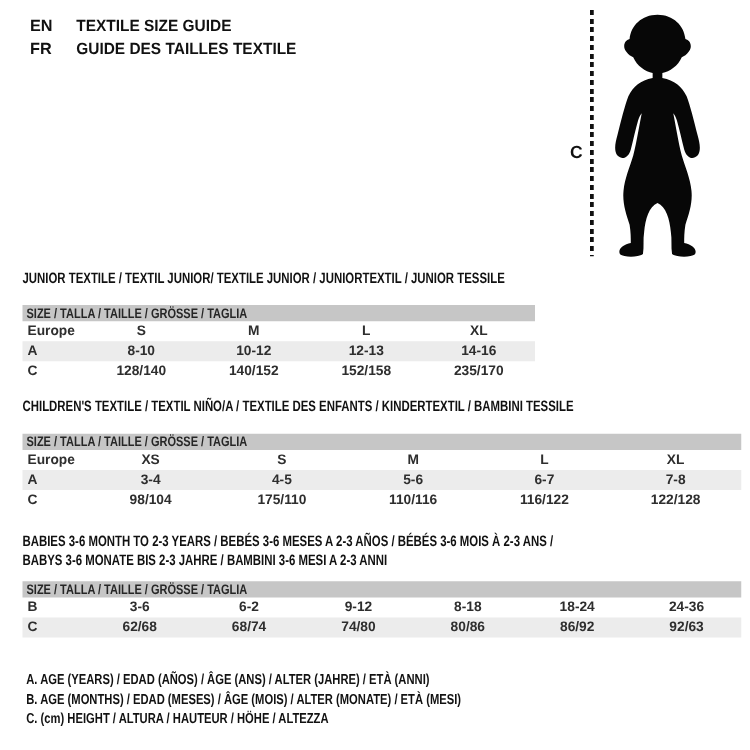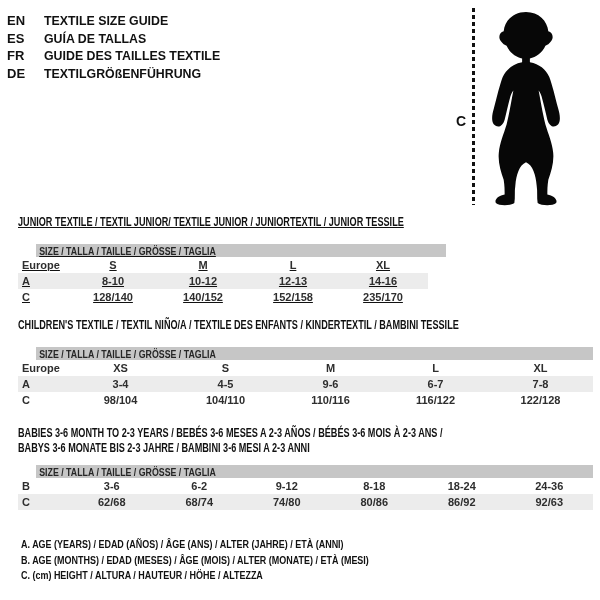--- a/index.html
+++ b/index.html
@@ -4,45 +4,45 @@
 <style>
   html, body { margin:0; padding:0; }
   body {
     width:600px; height:600px; position:relative; background:#ffffff;
     font-family:"Liberation Sans", sans-serif; color:var(--text, #111);
     overflow:hidden;
   }
   .abs { position:absolute; }
 
   
-  .lang-block { left:7px; top:12px; }
+  .lang-block { left:24px; top:12px; }
   .lang-row { display:flex; line-height:17.6px; font-size:13px; font-weight:700; }
   .lang-code { width:37px; flex:0 0 37px; }
   .lang-label { white-space:nowrap; transform:scaleX(0.95); transform-origin:0 50%; }
 
   
   .height-line {
     left:472px; top:8px; width:3px; height:197px;
     background:repeating-linear-gradient(to bottom, var(--text,#111) 0 4px, transparent 4px 7px);
   }
   .measure-c { left:456px; top:113px; font-size:14px; font-weight:700; }
   .silhouette-box { left:483px; top:8px; width:86px; height:199px; }
 
   
   .section { position:absolute; left:18px; width:575px; }
-  #section-junior { top:215px;text-decoration:underline; }
+  #section-junior { top:215px; }
   #section-children { top:318px; }
   #section-babies { top:426px; }
 
   .sec-title { transform:scaleX(0.76); transform-origin:0 0; }
   .title-line { font-size:12px; font-weight:700; line-height:15px; white-space:nowrap; }
 
   .size-bar {
     margin-top:14px; height:13px; background:var(--bar-gray,#c6c6c6);
-    display:flex; align-items:center;margin-left:18px;
+    display:flex; align-items:center;
   }
   #section-babies .size-bar { margin-top:9px; }
   .size-bar-text {
     font-size:11px; font-weight:700; padding-left:4px; white-space:nowrap;
     transform:scaleX(0.8); transform-origin:0 50%; color:#262626;
   }
   #section-junior .size-bar, #section-junior .table { width:410px; }
 
   .table { width:575px; }
   .trow {
@@ -62,30 +62,22 @@
 </style>
 </head>
 <body style="--text: #111111; --table-text: #2e2e2e; --bar-gray: #c6c6c6; --row-shade: #ececec; --silhouette: #070707;">
 
 <div class="abs lang-block">
     <div class="lang-row">
       <span class="lang-code">EN</span>
       <span class="lang-label">TEXTILE SIZE GUIDE</span>
     </div>
     <div class="lang-row">
-      <span class="lang-code">ES</span>
-      <span class="lang-label">GUÍA DE TALLAS</span>
-    </div>
-    <div class="lang-row">
       <span class="lang-code">FR</span>
       <span class="lang-label">GUIDE DES TAILLES TEXTILE</span>
-    </div>
-    <div class="lang-row">
-      <span class="lang-code">DE</span>
-      <span class="lang-label">TEXTILGRÖßENFÜHRUNG</span>
     </div>
   </div>
 
 <div class="abs height-line"></div>
 <div class="abs measure-c">C</div>
 <div class="abs silhouette-box">
   <svg width="86" height="199" viewBox="0 0 88 205" xmlns="http://www.w3.org/2000/svg">
     <path fill="var(--silhouette, #070707)" d="
       M44,4
       C57,4 66,13 67,24
@@ -175,28 +167,28 @@
         <span class="cell">XS</span>
         <span class="cell">S</span>
         <span class="cell">M</span>
         <span class="cell">L</span>
         <span class="cell">XL</span>
       </div>
       <div class="trow">
         <span class="row-label">A</span>
         <span class="cell">3-4</span>
         <span class="cell">4-5</span>
-        <span class="cell">9-6</span>
+        <span class="cell">5-6</span>
         <span class="cell">6-7</span>
         <span class="cell">7-8</span>
       </div>
       <div class="trow">
         <span class="row-label">C</span>
         <span class="cell">98/104</span>
-        <span class="cell">104/110</span>
+        <span class="cell">175/110</span>
         <span class="cell">110/116</span>
         <span class="cell">116/122</span>
         <span class="cell">122/128</span>
       </div>
     </div>
 </section>
 
 <section class="section" id="section-babies">
   <div class="sec-title">
       <div class="title-line">BABIES 3-6 MONTH TO 2-3 YEARS / BEBÉS 3-6 MESES A 2-3 AÑOS / BÉBÉS 3-6 MOIS À 2-3 ANS /</div>

